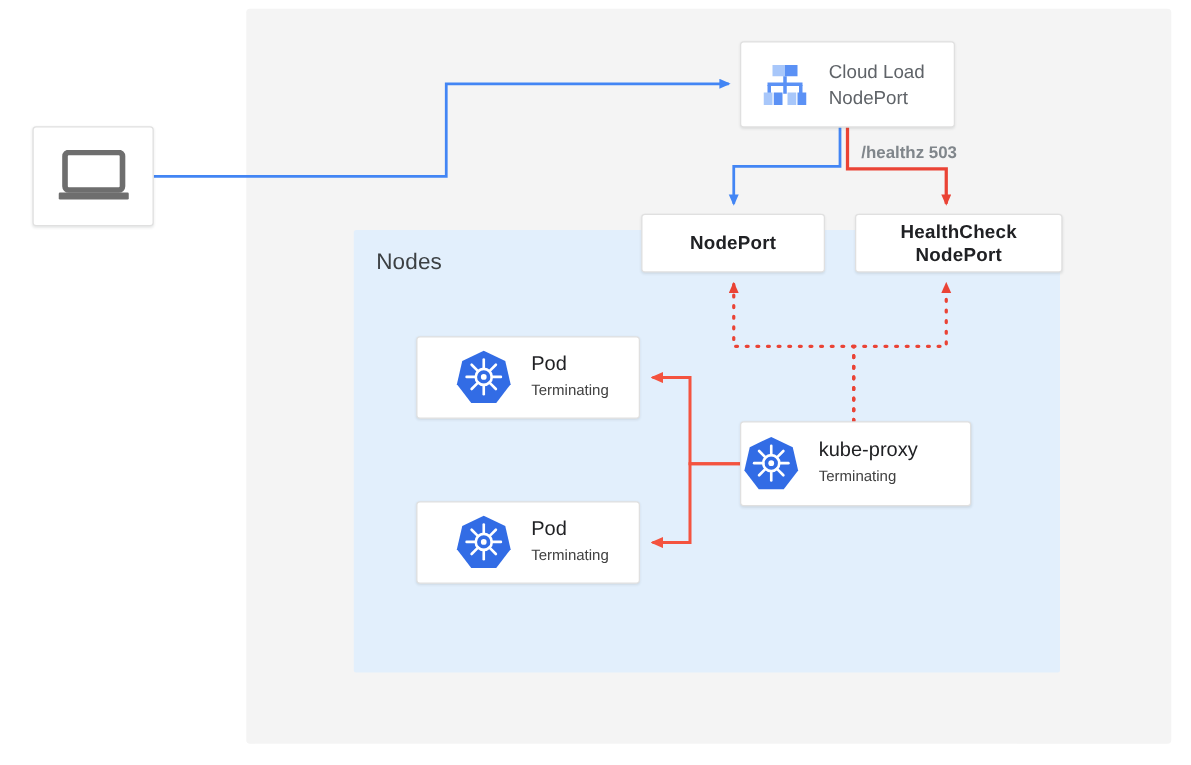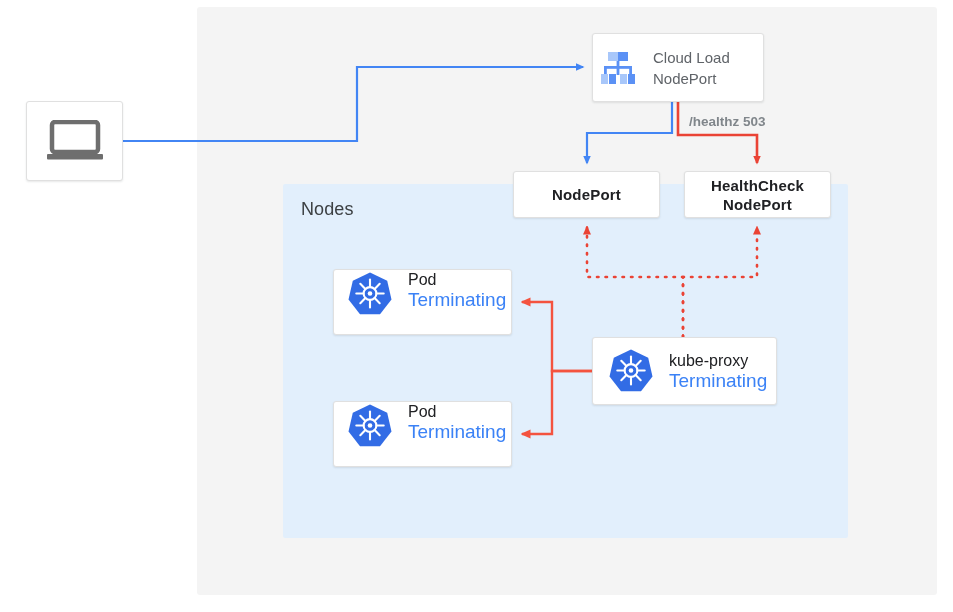--- a/index.html
+++ b/index.html
@@ -54,65 +54,65 @@
   .client-box {
     left: 26px; top: 101px;
     width: 97px; height: 80px;
     display: flex; align-items: center; justify-content: center;
   }
 
   
   .clb-box {
     left: 592px; top: 33px;
     width: 172px; height: 69px;
-    display: flex; align-items: center; padding-left: 4px;
+    display: flex; align-items: center; padding-left: 14px;
   }
   .clb-text {
     margin-left: 14px;
     font-size: 15px;
     color: #5f6368;
     line-height: 21px;
   }
 
   
   .np-box {
     left: 513px; top: 171px;
     width: 147px; height: 47px;
     display: flex; align-items: center; justify-content: center;
   }
   .hcnp-box {
     left: 684px; top: 171px;
-    width: 147px; height: 47px;
+    width: 166px; height: 47px;
     display: flex; align-items: center; justify-content: center;
   }
   .np-label {
     font-weight: bold;
     font-size: 15px;
     color: #202124;
     text-align: center;
     line-height: 19px;
     letter-spacing: 0.2px;
   }
 
   
   .pod-box-1 { left: 333px; top: 269px; width: 179px; height: 66px; }
   .pod-box-2 { left: 333px; top: 401px; width: 179px; height: 66px; }
   .pod-box-1, .pod-box-2 {
-    display: flex; padding-left: 12px;
+    display: flex; align-items: center; padding-left: 29px;
   }
   .kproxy-box {
     left: 592px; top: 337px; width: 185px; height: 68px;
-    display: flex; align-items: center; padding-left: 14px;
+    display: flex; align-items: center; 
   }
   .node-text { margin-left: 14px; }
   .node-title {
     font-size: 16px; color: #202124; line-height: 20px;
   }
   .node-sub {
-    font-size: 19px; color: #3b82f6; line-height: 20px;
+    font-size: 12px; color: #404040; line-height: 20px;
   }
 
   svg { display: block; }
 </style>
 </head>
 <body>
 
 <div class="abs panel-outer"></div>
 <div class="abs panel-nodes"></div>
 <div class="abs nodes-label">Nodes</div>

